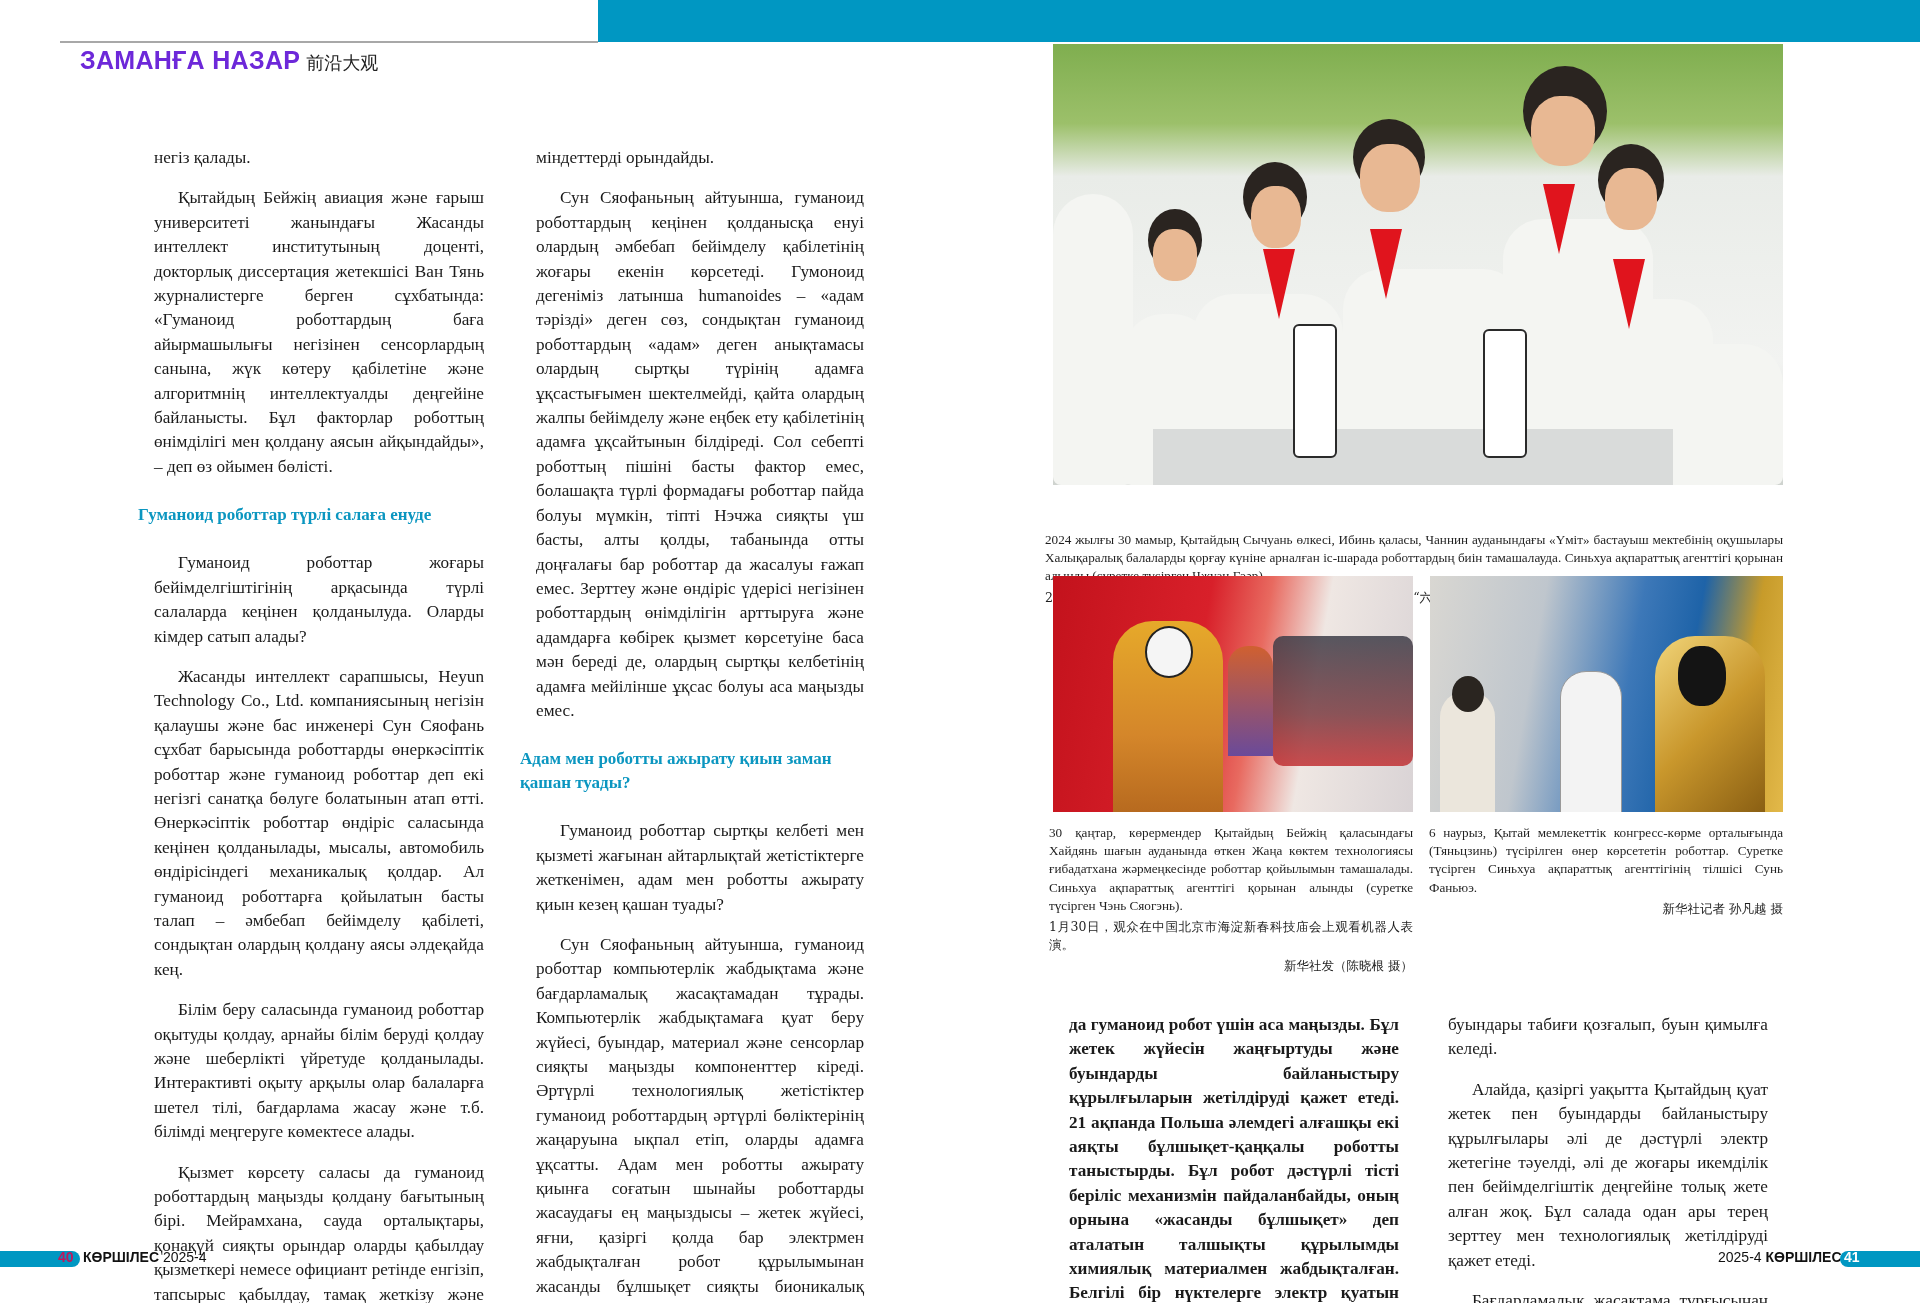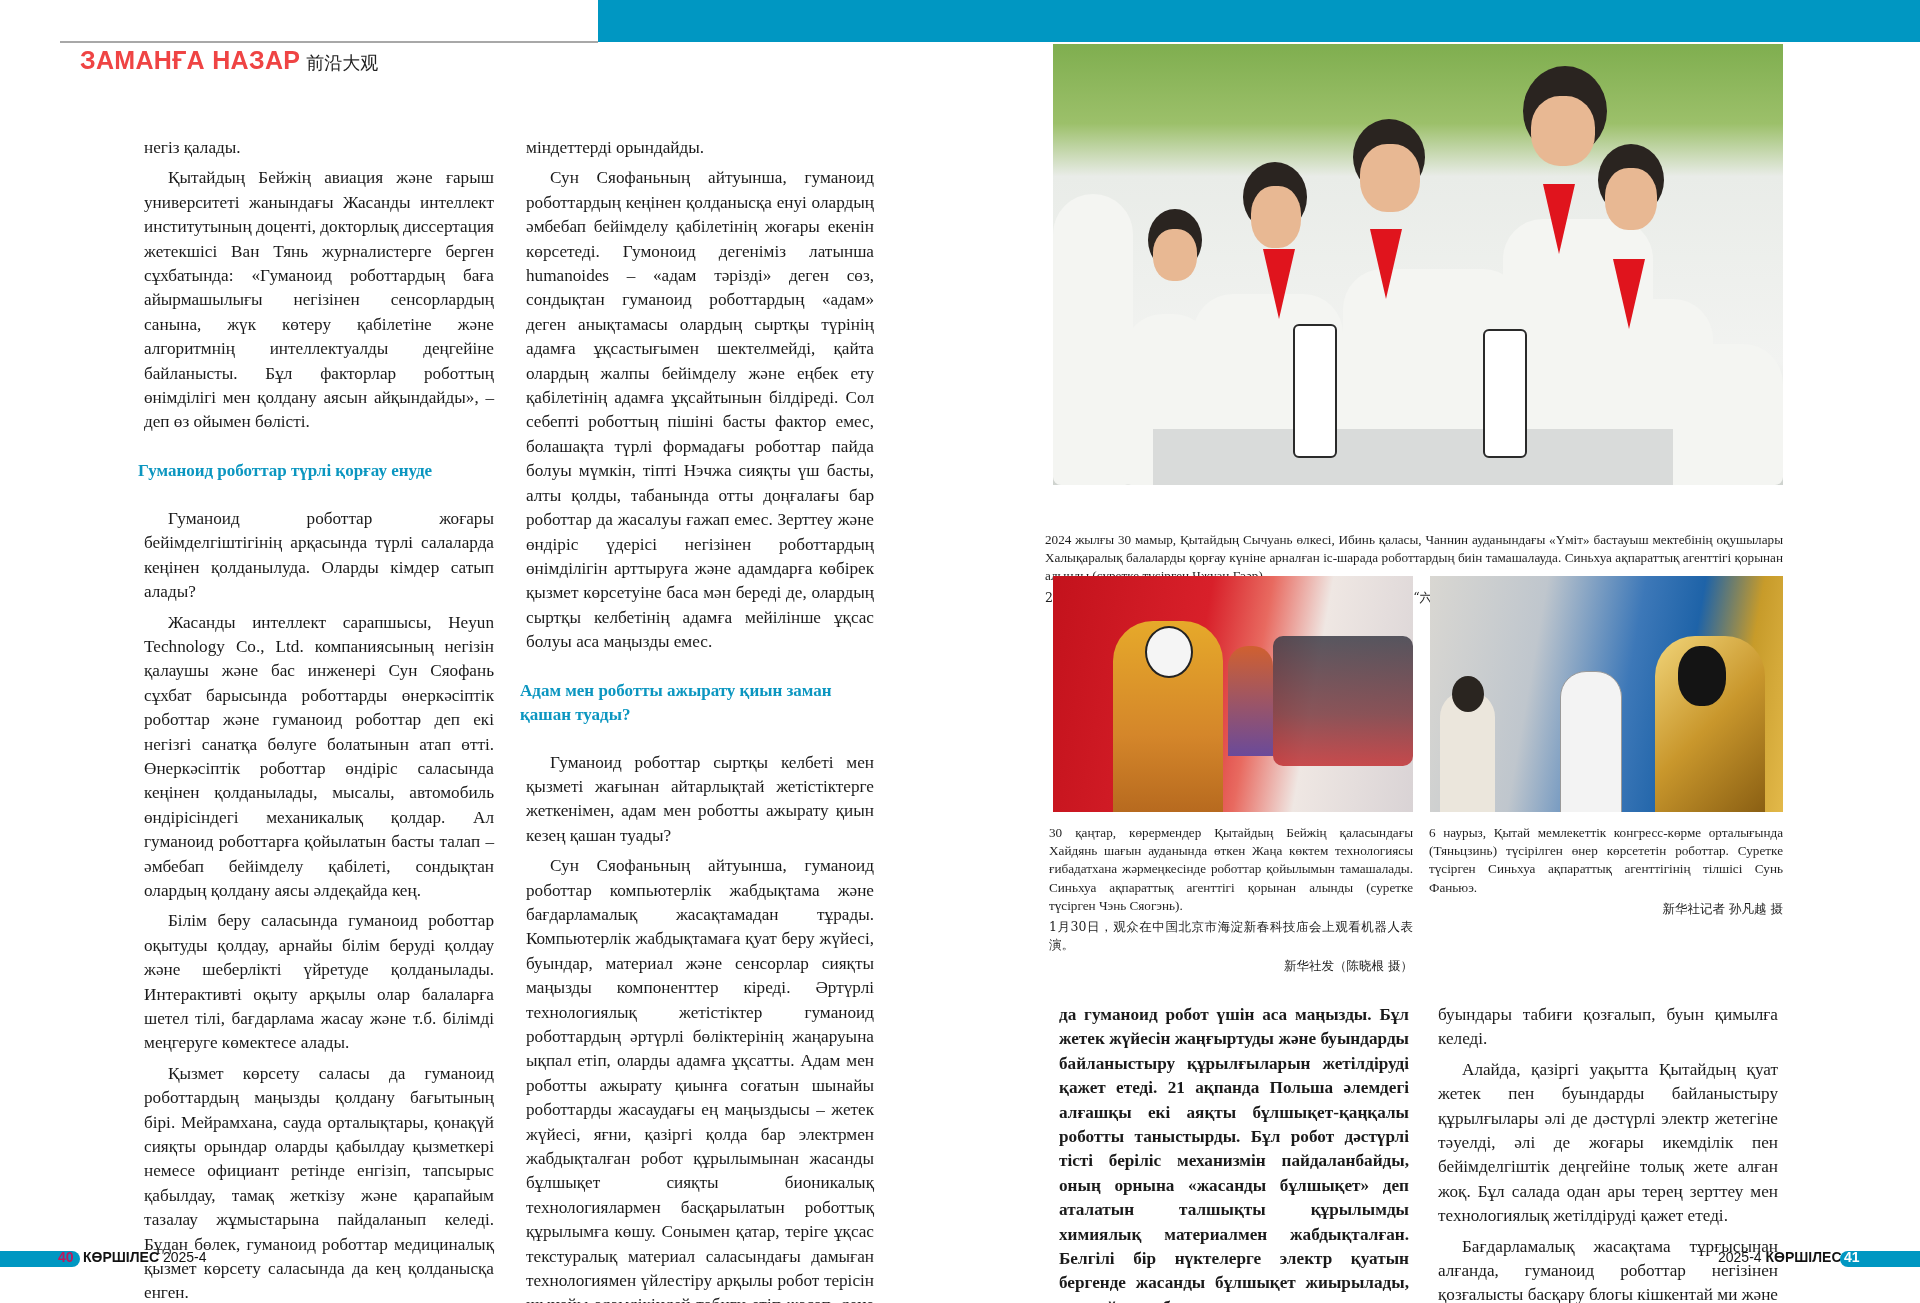--- a/index.html
+++ b/index.html
@@ -4,25 +4,25 @@
   <style>
     html, body { margin: 0; padding: 0; }
     body {
       width: 1920px; height: 1303px; position: relative; overflow: hidden;
       background: #ffffff; color: #1a1a1a;
       font-family: "Liberation Serif", "DejaVu Serif", serif;
     }
     .top-band { position: absolute; left: 598px; top: 0; width: 1322px; height: 42px; background: #0097c2; }
     .top-rule { position: absolute; left: 60px; top: 41px; width: 538px; height: 2px; background: #a8a8a8; }
     .section-title { position: absolute; left: 80px; top: 46px; white-space: nowrap; }
-    .section-title .kk { font-family: "Liberation Sans", "DejaVu Sans", sans-serif; font-weight: bold; font-size: 25px; color: #ef4444; letter-spacing: 0.3px; margin-top: 16px; }
+    .section-title .kk { font-family: "Liberation Sans", "DejaVu Sans", sans-serif; font-weight: bold; font-size: 25px; color: #6d28d9; letter-spacing: 0.3px; margin-top: 16px; }
     .section-title .zh { font-family: "DejaVu Sans", sans-serif; font-size: 18px; color: #222; margin-left: 6px; }
 
     .col { position: absolute; font-size: 17.2px; line-height: 24.4px; text-align: justify; }
-    .col p { margin: 6px; text-indent: 24px; }
+    .col p { margin: 16px; text-indent: 24px; }
     .col p.noindent { text-indent: 0; }
     .col h3 { margin: 24px 0 24px 0; font-size: 17px; line-height: 24px; color: #0b96c0; font-weight: bold; text-align: left; }
     .col1 { left: 138px; top: 130px; width: 362px; }
     .col2 { left: 520px; top: 130px; width: 360px; }
     .col3 { left: 1053px; top: 997px; width: 362px; font-weight: bold; }
     .col4 { left: 1432px; top: 997px; width: 352px; }
 
     .photo { position: absolute; overflow: hidden; }
     .photo-main { left: 1053px; top: 44px; width: 730px; height: 441px;
       background:
@@ -62,21 +62,21 @@
 
 <div class="top-band"></div>
 <div class="top-rule"></div>
 <div class="section-title">
   <span class="kk">ЗАМАНҒА НАЗАР</span><span class="zh">前沿大观</span>
 </div>
 
 <div class="col col1">
   <p class="noindent">негіз қалады.</p>
   <p>Қытайдың Бейжің авиация және ғарыш университеті жанындағы Жасанды интеллект институтының доценті, докторлық диссертация жетекшісі Ван Тянь журналистерге берген сұхбатында: «Гуманоид роботтардың баға айырмашылығы негізінен сенсорлардың санына, жүк көтеру қабілетіне және алгоритмнің интеллектуалды деңгейіне байланысты. Бұл факторлар роботтың өнімділігі мен қолдану аясын айқындайды», – деп өз ойымен бөлісті.</p>
-  <h3>Гуманоид роботтар түрлі қорғау енуде</h3>
+  <h3>Гуманоид роботтар түрлі салаға енуде</h3>
   <p>Гуманоид роботтар жоғары бейімделгіштігінің арқасында түрлі салаларда кеңінен қолданылуда. Оларды кімдер сатып алады?</p>
   <p>Жасанды интеллект сарапшысы, Heyun Technology Co., Ltd. компаниясының негізін қалаушы және бас инженері Сун Сяофань сұхбат барысында роботтарды өнеркәсіптік роботтар және гуманоид роботтар деп екі негізгі санатқа бөлуге болатынын атап өтті. Өнеркәсіптік роботтар өндіріс саласында кеңінен қолданылады, мысалы, автомобиль өндірісіндегі механикалық қолдар. Ал гуманоид роботтарға қойылатын басты талап – әмбебап бейімделу қабілеті, сондықтан олардың қолдану аясы әлдеқайда кең.</p>
   <p>Білім беру саласында гуманоид роботтар оқытуды қолдау, арнайы білім беруді қолдау және шеберлікті үйретуде қолданылады. Интерактивті оқыту арқылы олар балаларға шетел тілі, бағдарлама жасау және т.б. білімді меңгеруге көмектесе алады.</p>
   <p>Қызмет көрсету саласы да гуманоид роботтардың маңызды қолдану бағытының бірі. Мейрамхана, сауда орталықтары, қонақүй сияқты орындар оларды қабылдау қызметкері немесе официант ретінде енгізіп, тапсырыс қабылдау, тамақ жеткізу және қарапайым тазалау жұмыстарына пайдаланып келеді. Бұдан бөлек, гуманоид роботтар медициналық қызмет көрсету саласында да кең қолданысқа енген.</p>
   <p>Өнеркәсіптік өндіріс саласында гуманоид роботтар өндіріс процесін жүзеге асыру, сапаны бақылау және материал тасымалдау сияқты жұмысты атқара алады.</p>
 
 </div>
 
 <div class="col col2">
   <p class="noindent">міндеттерді орындайды.</p>

